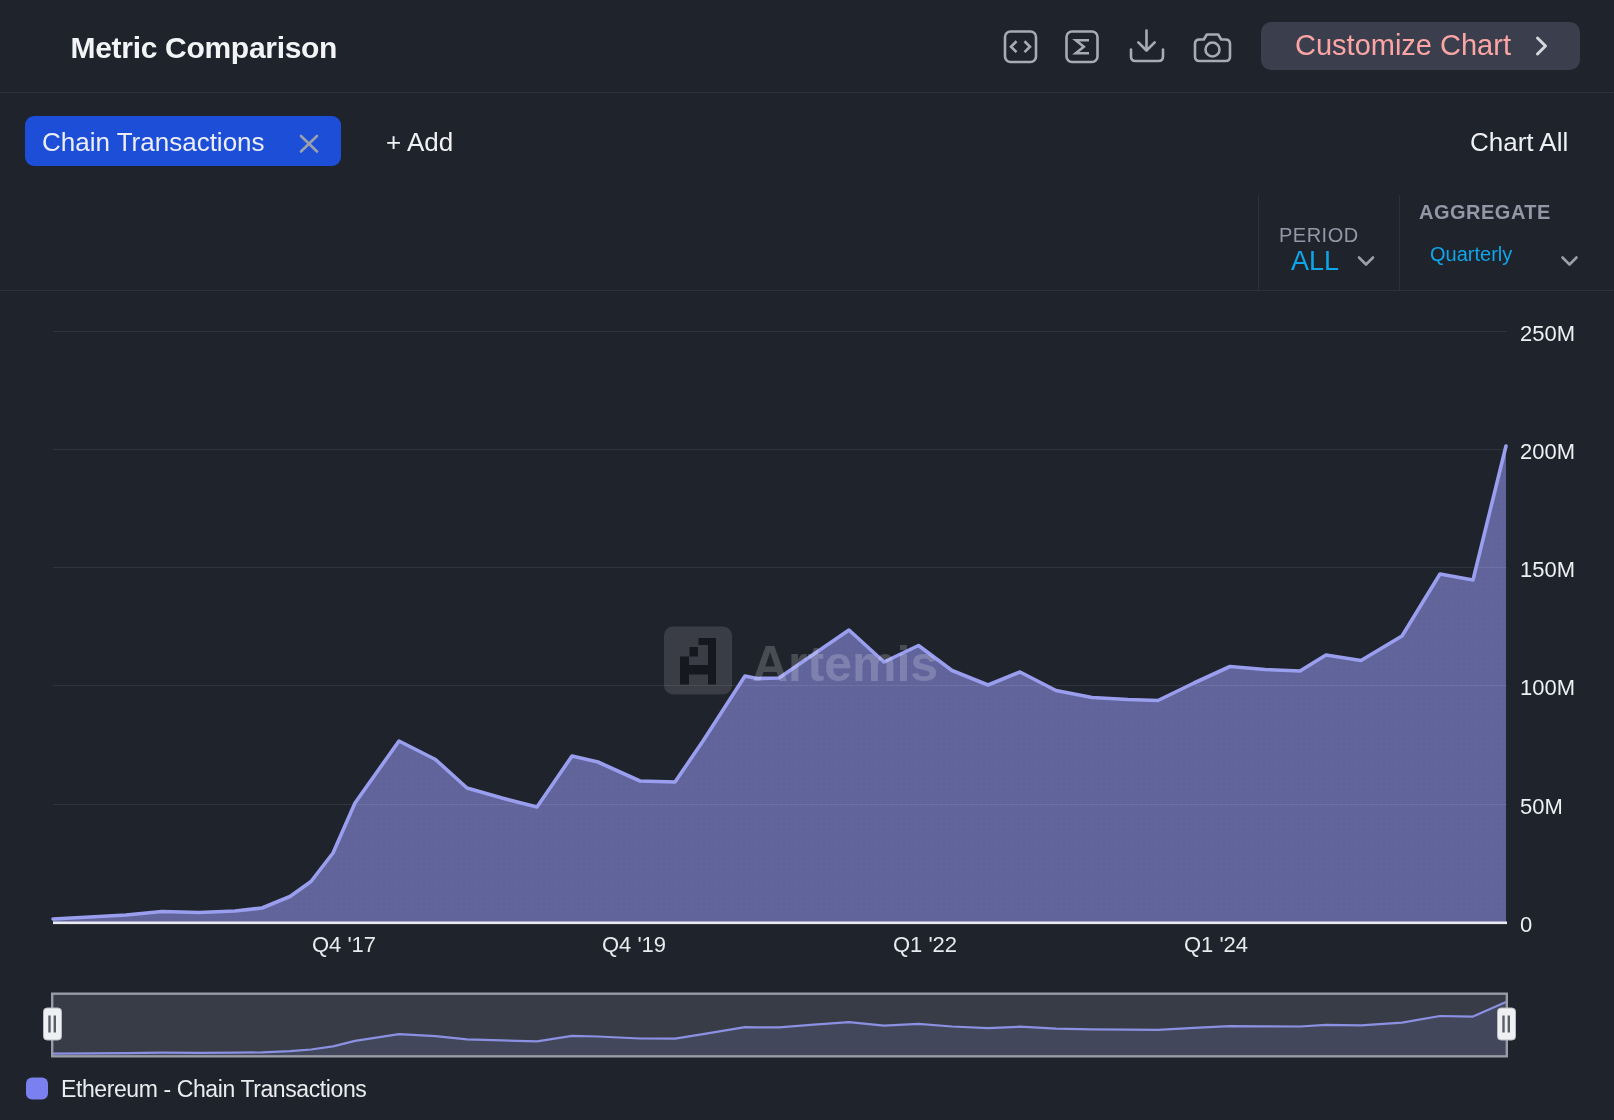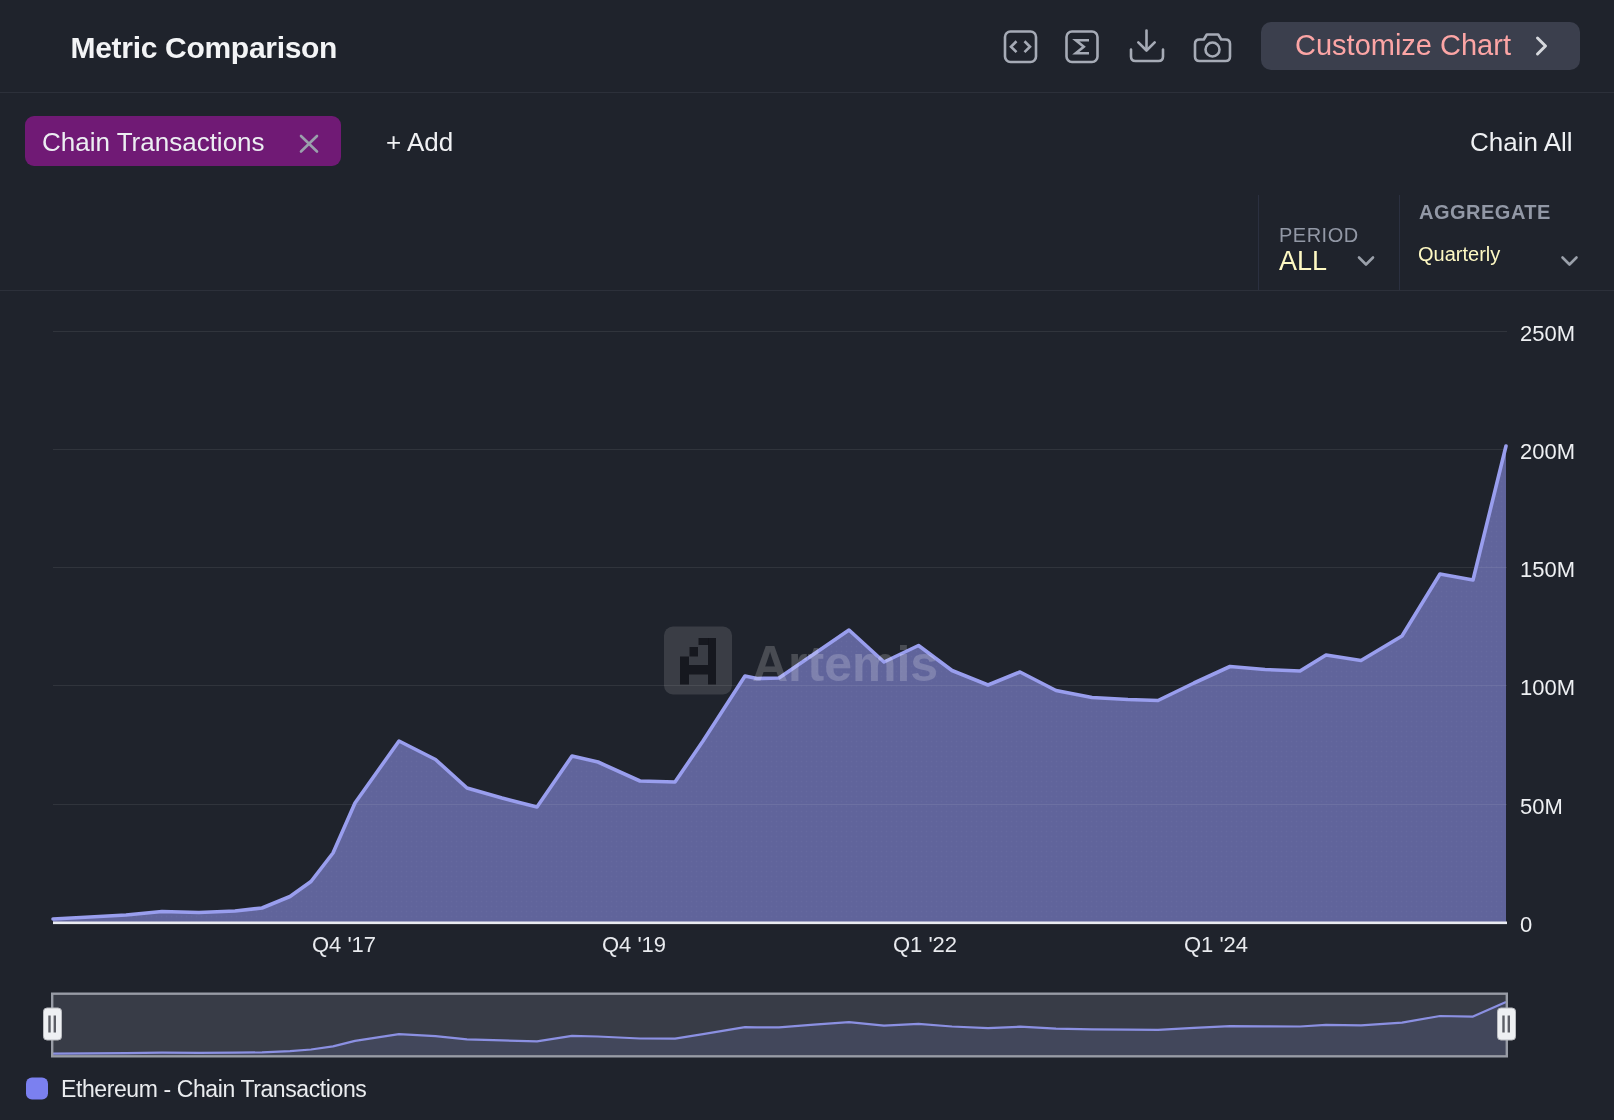--- a/index.html
+++ b/index.html
@@ -3,28 +3,28 @@
 <meta charset="utf-8">
 <style>
   html,body{margin:0;padding:0;}
   body{width:1614px;height:1120px;background:#1f232c;font-family:"Liberation Sans",sans-serif;position:relative;overflow:hidden;}
   .abs{position:absolute;}
   .hdr-line{position:absolute;left:0;top:92px;width:1614px;height:1px;background:#2c303a;}
   .filt-line{position:absolute;left:0;top:290px;width:1614px;height:1px;background:#2c303a;}
   .title{position:absolute;left:24.5px;top:30.5px;font-size:30px;font-weight:600;color:#f3f4f6;letter-spacing:-0.3px;margin-left:46px;}
   .cbtn{position:absolute;left:1261px;top:22px;width:319px;height:48px;background:#3b3f4d;border-radius:10px;}
   .cbtn span{position:absolute;left:25px;top:6.5px;font-size:29px;color:#fca5a5;margin-left:9px;}
-  .chip{position:absolute;left:25px;top:116px;width:316px;height:50px;background:#701a75;border-radius:9px;}
+  .chip{position:absolute;left:25px;top:116px;width:316px;height:50px;background:#1d4ed8;border-radius:9px;}
   .chip span{position:absolute;left:17px;top:11px;font-size:26px;color:#eceef2;}
   .addbtn{position:absolute;left:366px;top:127px;font-size:26px;color:#f0f1f4;margin-left:20px;}
   .clearall{position:absolute;left:1470px;top:127px;font-size:26px;color:#eef0f3;}
   .vdiv1{position:absolute;left:1258px;top:195px;width:1px;height:95px;background:#2b3040;}
   .vdiv2{position:absolute;left:1399px;top:195px;width:1px;height:95px;background:#2b3040;}
   .plabel{position:absolute;font-size:20px;color:#9298a6;letter-spacing:0.5px;}
-  .pvalue{position:absolute;font-size:27px;color:#fef9c3;}
+  .pvalue{position:absolute;font-size:27px;color:#0ea5e9;margin-left:12px;}
 </style>
 </head>
 <body>
 <div class="title">Metric Comparison</div>
 <div class="hdr-line"></div>
 <div class="cbtn">
     <span>Customize Chart</span>
   </div>
 
 <svg class="abs" style="left:0;top:0;" width="1614" height="92" viewBox="0 0 1614 92" fill="none">
@@ -40,21 +40,21 @@
   <path d="M1537.5,38 L1545.5,46 L1537.5,54" stroke="#d6d8dd" stroke-width="3" stroke-linecap="round" stroke-linejoin="round"></path>
 </svg>
 
 <div class="chip">
     <span>Chain Transactions</span>
   </div>
 <svg class="abs" style="left:0;top:92px;" width="400" height="120" viewBox="0 92 400 120" fill="none">
   <path d="M301,136 L317,151.5 M317,136 L301,151.5" stroke="#9aa0ac" stroke-width="2.6" stroke-linecap="round"></path>
 </svg>
 <div class="addbtn">+ Add</div>
-<div class="clearall">Chain All</div>
+<div class="clearall">Chart All</div>
 
 <div class="vdiv1"></div>
 <div class="vdiv2"></div>
 <div class="plabel" style="left:1279px;top:224px;">PERIOD</div>
 <div class="pvalue" style="left:1279px;top:246px;">ALL</div>
 <div class="plabel" style="left:1419px;top:201px;font-weight:bold;">AGGREGATE</div>
 <div class="pvalue" style="left:1418px;top:243px;font-size:20px;text-align:right;">Quarterly</div>
 <svg class="abs" style="left:1240px;top:195px;" width="374" height="95" viewBox="1240 195 374 95" fill="none">
   <path d="M1359,257.5 L1366,264.5 L1373,257.5" stroke="#9aa0aa" stroke-width="2.6" stroke-linecap="round" stroke-linejoin="round"></path>
   <path d="M1562.5,257.5 L1569.5,264.5 L1576.5,257.5" stroke="#9aa0aa" stroke-width="2.6" stroke-linecap="round" stroke-linejoin="round"></path>

